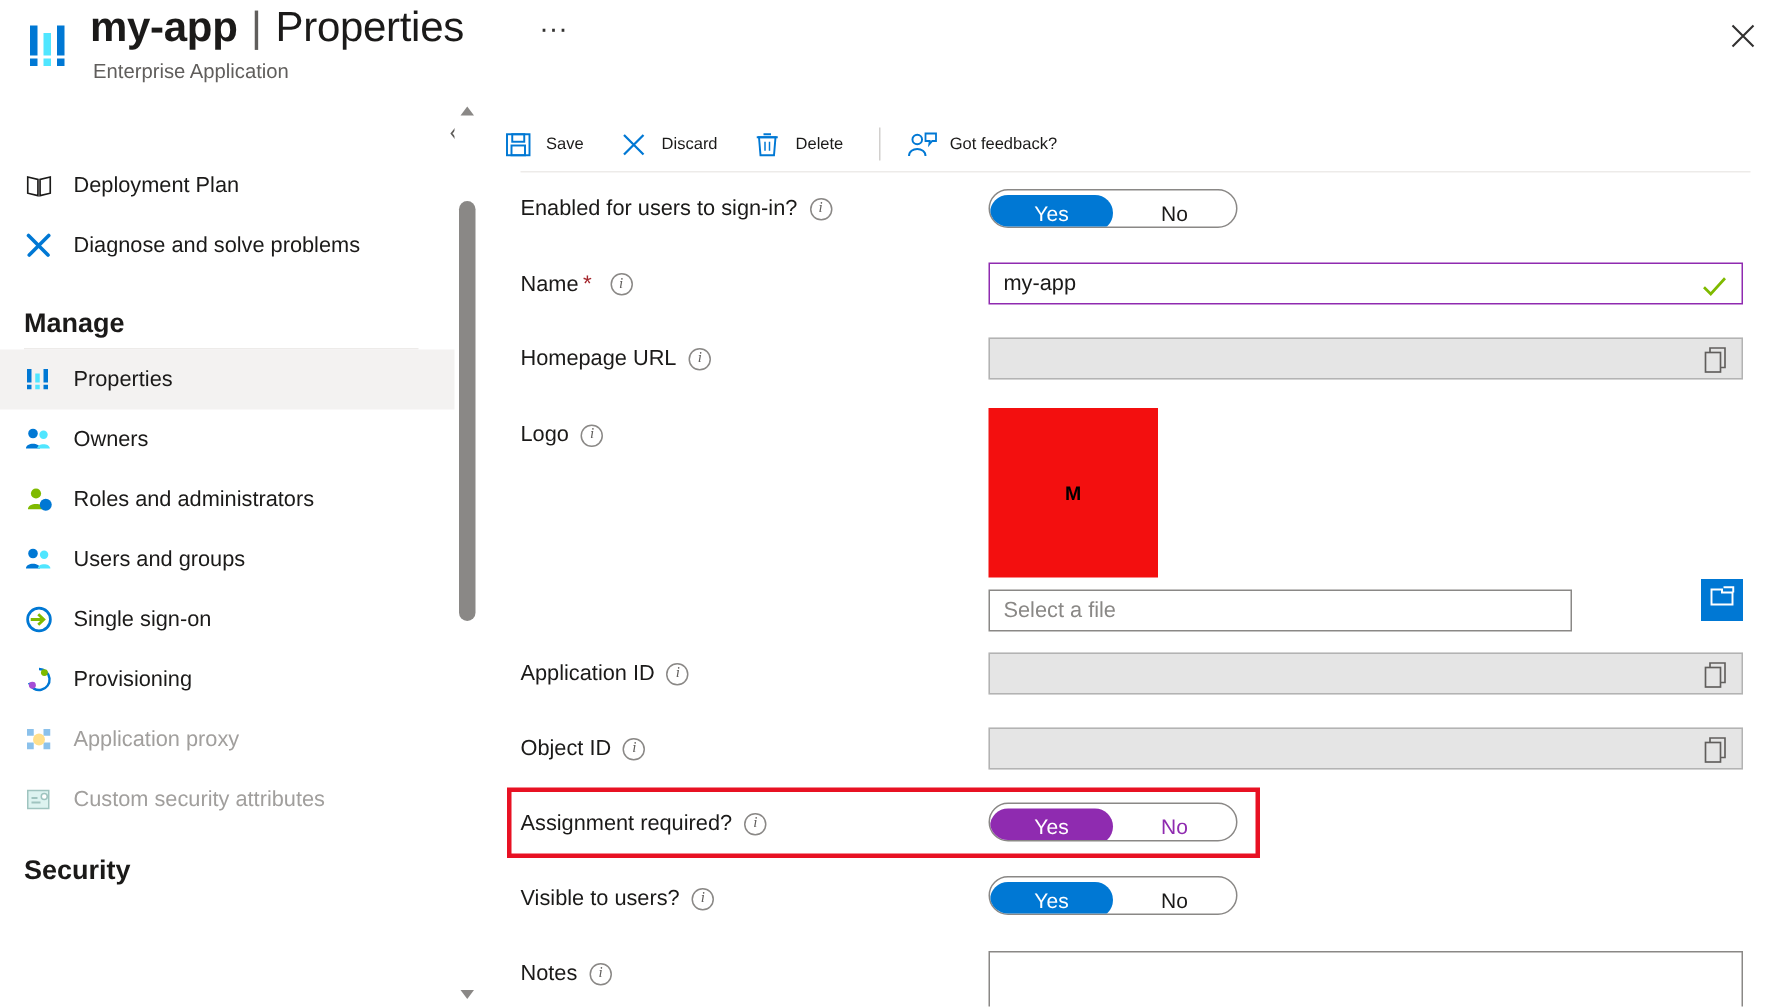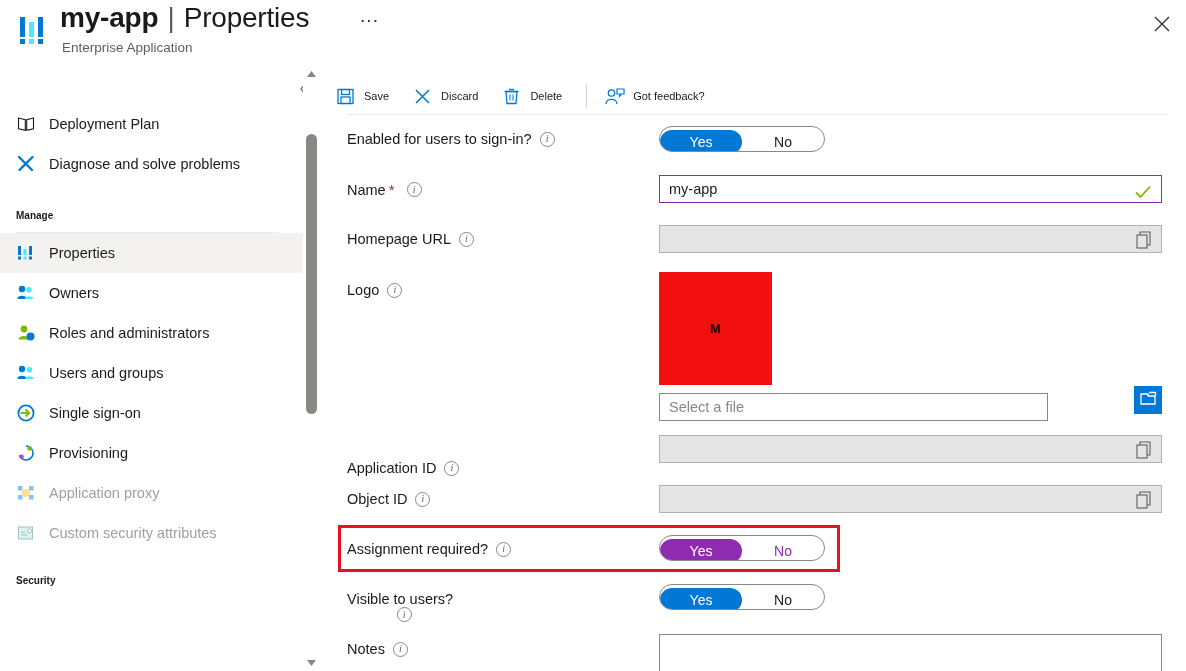--- a/index.html
+++ b/index.html
@@ -125,21 +125,21 @@
     position: relative;
   }
   .nav-item .nav-ico svg { display: block; }
   .nav-item.disabled .nav-ico { opacity: 0.45; }
 
   .nav-group {
     height: 34px;
     display: flex;
     align-items: center;
     padding-left: 16px;
-    font-size: 10px;
+    font-size: 18px;
     font-weight: 700;
     color: #1b1a19;
   }
   .nav-sep {
     height: 1px;
     background: #edebe9;
     margin: 0 26px 0 16px;
   }
 
   
@@ -576,21 +576,21 @@
     </div>
     <div class="browse-btn" style="left:1134px; top:386px; width:28px; height:28px;">
       <span>
         <svg width="19" height="17" viewBox="0 0 19 17">
           <path d="M2 4 L2 14 L16 14 L16 6 L9 6 L9 4 Z" fill="none" stroke="#ffffff" stroke-width="1.3"></path>
           <path d="M10 2.5 L16.5 2.5 L16.5 6" fill="none" stroke="#ffffff" stroke-width="1.3"></path>
         </svg>
       </span>
     </div>
 
-    <div class="f-label" style="left:347px; top:441px;margin-top:19px;">
+    <div class="f-label" style="left:347px; top:441px;">
       <span>Application ID</span>
       <span class="info-ico">i</span>
     </div>
     <div class="inp readonly" style="left:659px; top:435px; width:503px;">
       <span></span>
       <span class="copy-ico">
         <svg width="17" height="18" viewBox="0 0 17 18">
           <rect x="1" y="4" width="10" height="13" fill="none" stroke="#605e5c" stroke-width="1.1"></rect>
           <path d="M4 4 L4 1 L14 1 L14 14 L11 14" fill="none" stroke="#605e5c" stroke-width="1.1"></path>
         </svg>
@@ -614,21 +614,21 @@
     <div class="f-label" style="left:347px; top:541px;">
       <span>Assignment required?</span>
       <span class="info-ico">i</span>
     </div>
     <div class="toggle purple" style="left:659px; top:535px;">
       <div class="opt on">Yes</div>
       <div class="opt off">No</div>
     </div>
     <div class="highlight" style="left:338px; top:525px; width:502px; height:47px;"></div>
 
-    <div class="f-label" style="left:347px; top:591px;flex-direction:column;">
+    <div class="f-label" style="left:347px; top:591px;">
       <span>Visible to users?</span>
       <span class="info-ico">i</span>
     </div>
     <div class="toggle" style="left:659px; top:584px;">
       <div class="opt on">Yes</div>
       <div class="opt off">No</div>
     </div>
 
     <div class="f-label" style="left:347px; top:641px;">
       <span>Notes</span>

